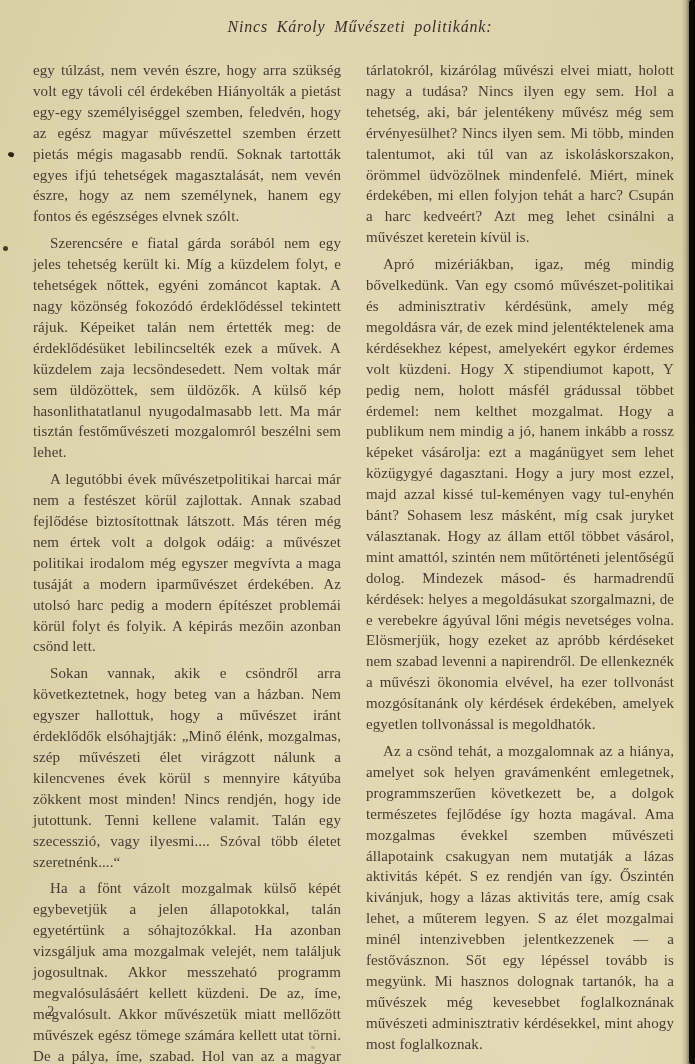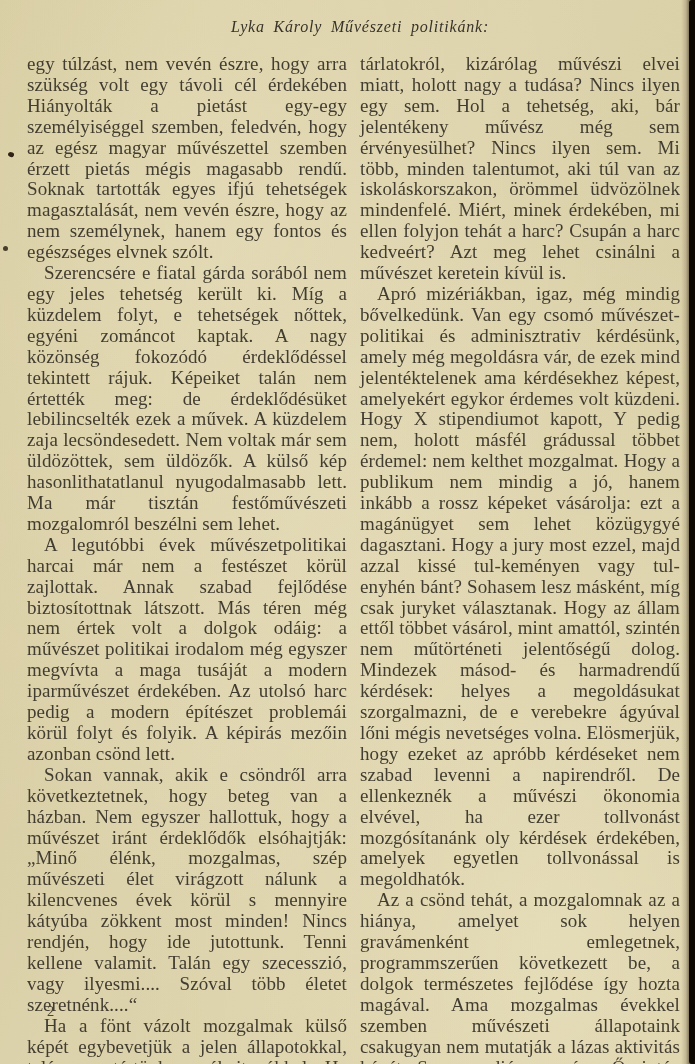--- a/index.html
+++ b/index.html
@@ -40,22 +40,22 @@
     top: 54px;
     left: 27px;
     width: 654px;
     display: flex;
     gap: 13px;
   }
   .col {
     width: 320px;
   }
   .para {
-    margin: 0;
-    font-size: 19px;
+    margin: 6px;
+    font-size: 15px;
     line-height: 20.9px;
     text-align: justify;
     letter-spacing: 0.1px;
     color: #423d31;
   }
   .para.indent {
     text-indent: 17px;
   }
   .page-number {
     position: absolute;
@@ -94,21 +94,21 @@
   }
   .speck-1 { left: 8px;  top: 152px; width: 6px; height: 5px; transform: rotate(25deg); border-radius: 60% 40% 55% 45%; }
   .speck-2 { left: 3px;  top: 246px; width: 5px; height: 5px; opacity: 0.85; }
   .speck-3 { left: 311px; top: 1046px; width: 4px; height: 3px; opacity: 0.25; background:#6b4a32; }
 </style>
 </head>
 <body>
 
 <div class="page">
 
-  <div class="running-header">Lyka Károly Művészeti politikánk:</div>
+  <div class="running-header">Nincs Károly Művészeti politikánk:</div>
 
   <div class="columns">
 
     <div class="col">
       <p class="para">egy túlzást, nem vevén észre, hogy arra szükség volt egy távoli cél érdekében Hiányolták a pietást egy-egy személyiséggel szemben, feledvén, hogy az egész magyar művészettel szemben érzett pietás mégis magasabb rendű. Soknak tartották egyes ifjú tehetségek magasztalását, nem vevén észre, hogy az nem személynek, hanem egy fontos és egészséges elvnek szólt.</p>
       <p class="para indent">Szerencsére e fiatal gárda sorából nem egy jeles tehetség került ki. Míg a küzdelem folyt, e tehetségek nőttek, egyéni zománcot kaptak. A nagy közönség fokozódó érdeklődéssel tekintett rájuk. Képeiket talán nem értették meg: de érdeklődésüket lebilincselték ezek a művek. A küzdelem zaja lecsöndesedett. Nem voltak már sem üldözöttek, sem üldözők. A külső kép hasonlithatatlanul nyugodalmasabb lett. Ma már tisztán festőművészeti mozgalomról beszélni sem lehet.</p>
       <p class="para indent">A legutóbbi évek művészetpolitikai harcai már nem a festészet körül zajlottak. Annak szabad fejlődése biztosítottnak látszott. Más téren még nem értek volt a dolgok odáig: a művészet politikai irodalom még egyszer megvívta a maga tusáját a modern iparművészet érdekében. Az utolsó harc pedig a modern építészet problemái körül folyt és folyik. A képirás mezőin azonban csönd lett.</p>
       <p class="para indent">Sokan vannak, akik e csöndről arra következtetnek, hogy beteg van a házban. Nem egyszer hallottuk, hogy a művészet iránt érdeklődők elsóhajtják: „Minő élénk, mozgalmas, szép művészeti élet virágzott nálunk a kilencvenes évek körül s mennyire kátyúba zökkent most minden! Nincs rendjén, hogy ide jutottunk. Tenni kellene valamit. Talán egy szecesszió, vagy ilyesmi.... Szóval több életet szeretnénk....“</p>
       <p class="para indent">Ha a fönt vázolt mozgalmak külső képét egybevetjük a jelen állapotokkal, talán egyetértünk a sóhajtozókkal. Ha azonban vizsgáljuk ama mozgalmak velejét, nem találjuk jogosultnak. Akkor messzeható programm megvalósulásáért kellett küzdeni. De az, íme, megvalósult. Akkor művészetük miatt mellőzött művészek egész tömege számára kellett utat törni. De a pálya, íme, szabad. Hol van az a magyar festő, akit visszautasítanak a</p>
     </div>

